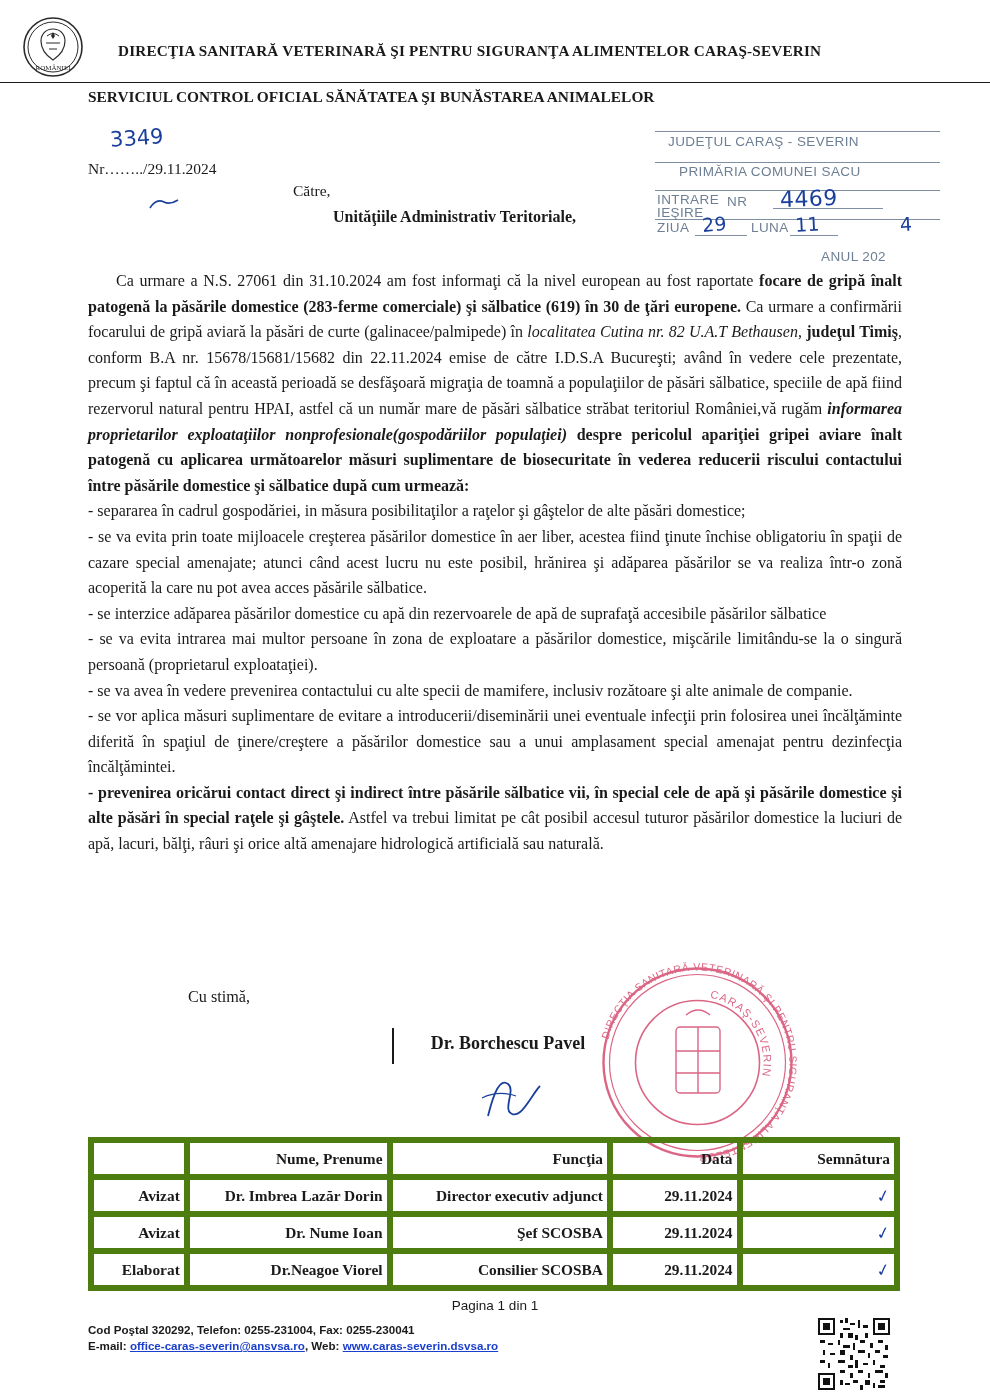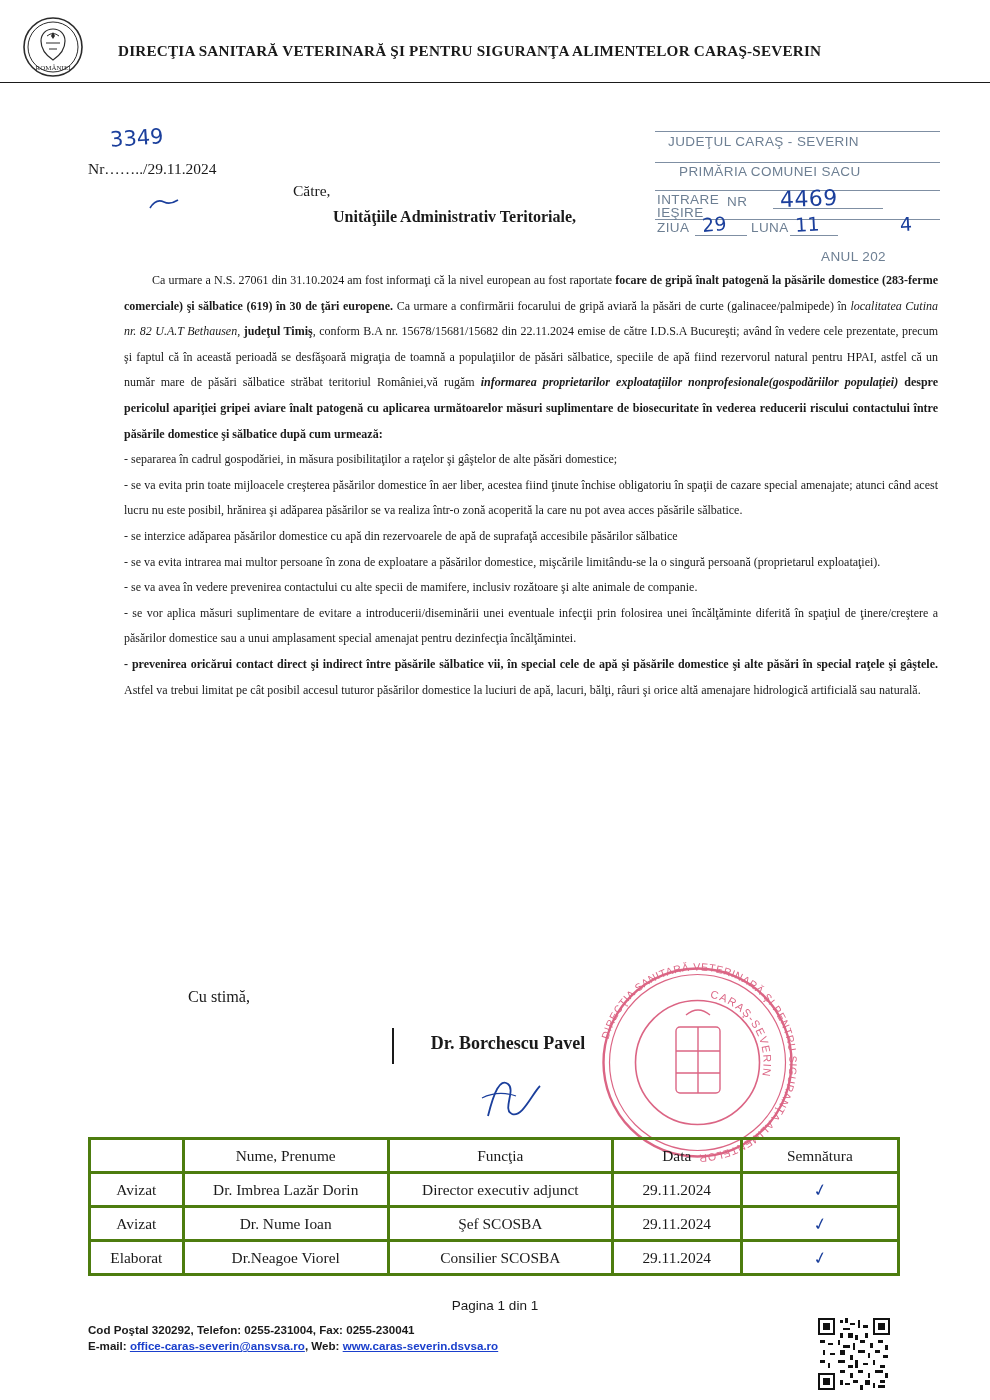--- a/index.html
+++ b/index.html
@@ -150,24 +150,23 @@
     background: #7f8fa3;
     height: 1px;
   }
 
   
   .body-text {
     position: absolute;
     left: 88px;
     top: 268px;
     width: 814px;
-    font-size: 12px;
+    font-size: 16px;
     line-height: 25.6px;
     text-align: justify;
-    margin-left: 36px;
   }
   .body-text p { margin: 0; }
   .indent { text-indent: 28px; }
   b { font-weight: bold; }
   i { font-style: italic; }
 
   .cu-stima {
     position: absolute;
     left: 188px;
     top: 988px;
@@ -214,24 +213,24 @@
   
   .tbl {
     position: absolute;
     left: 88px;
     top: 1137px;
     width: 812px;
     border-collapse: collapse;
     font-size: 15.4px;
   }
   .tbl td, .tbl th {
-    border: 3px solid #4d7c0f;
+    border: 6px solid #4d7c0f;
     height: 31px;
-    text-align: center;
-    font-weight: normal;
+    text-align: right;
+    font-weight: bold;
     padding: 0 4px;
   }
   .tbl .c0 { width: 84px; }
   .tbl .c1 { width: 200px; }
   .tbl .c2 { width: 220px; }
   .tbl .c3 { width: 120px; }
   .tbl .c4 { width: 150px; }
   .tbl thead td { }
   .sigmark {
     color: #1b3f9c;
@@ -285,20 +284,21 @@
         <path d="M31 13 c-7 0 -12 5 -12 12 c0 9 6 15 12 19 c6 -4 12 -10 12 -19 c0 -7 -5 -12 -12 -12z" fill="none" stroke="#2b2b2b" stroke-width="1.2"></path>
         <path d="M25 20 q6 -5 12 0 M24 27 h14 M27 33 h8" stroke="#2b2b2b" stroke-width="1" fill="none"></path>
         <path d="M31 16 l2 4 l-2 3 l-2 -3z" fill="#2b2b2b"></path>
         <text x="31" y="54" font-size="7" text-anchor="middle" fill="#2b2b2b" font-family="Liberation Serif, serif">ROMÂNIEI</text>
       </svg>
     </div>
     <div class="header-title">DIRECŢIA SANITARĂ VETERINARĂ  ŞI PENTRU SIGURANŢA ALIMENTELOR CARAŞ-SEVERIN</div>
     <div class="header-rule"></div>
   </div>
 
+  <div class="subtitle">SERVICIUL CONTROL OFICIAL SĂNĂTATEA ŞI BUNĂSTAREA ANIMALELOR</div>
 
   <div class="nr-line">
     <span>Nr</span><span>……..</span><span>/29.11.2024</span>
   </div>
   <div class="nr-handwritten">3349</div>
   <div class="nr-scribble">
     <svg width="45" height="25" viewBox="0 0 45 25">
         <path d="M2 18 q6 -10 14 -6 q6 3 14 -2" stroke="#1b3f9c" stroke-width="1.6" fill="none"></path>
       </svg>
   </div>

